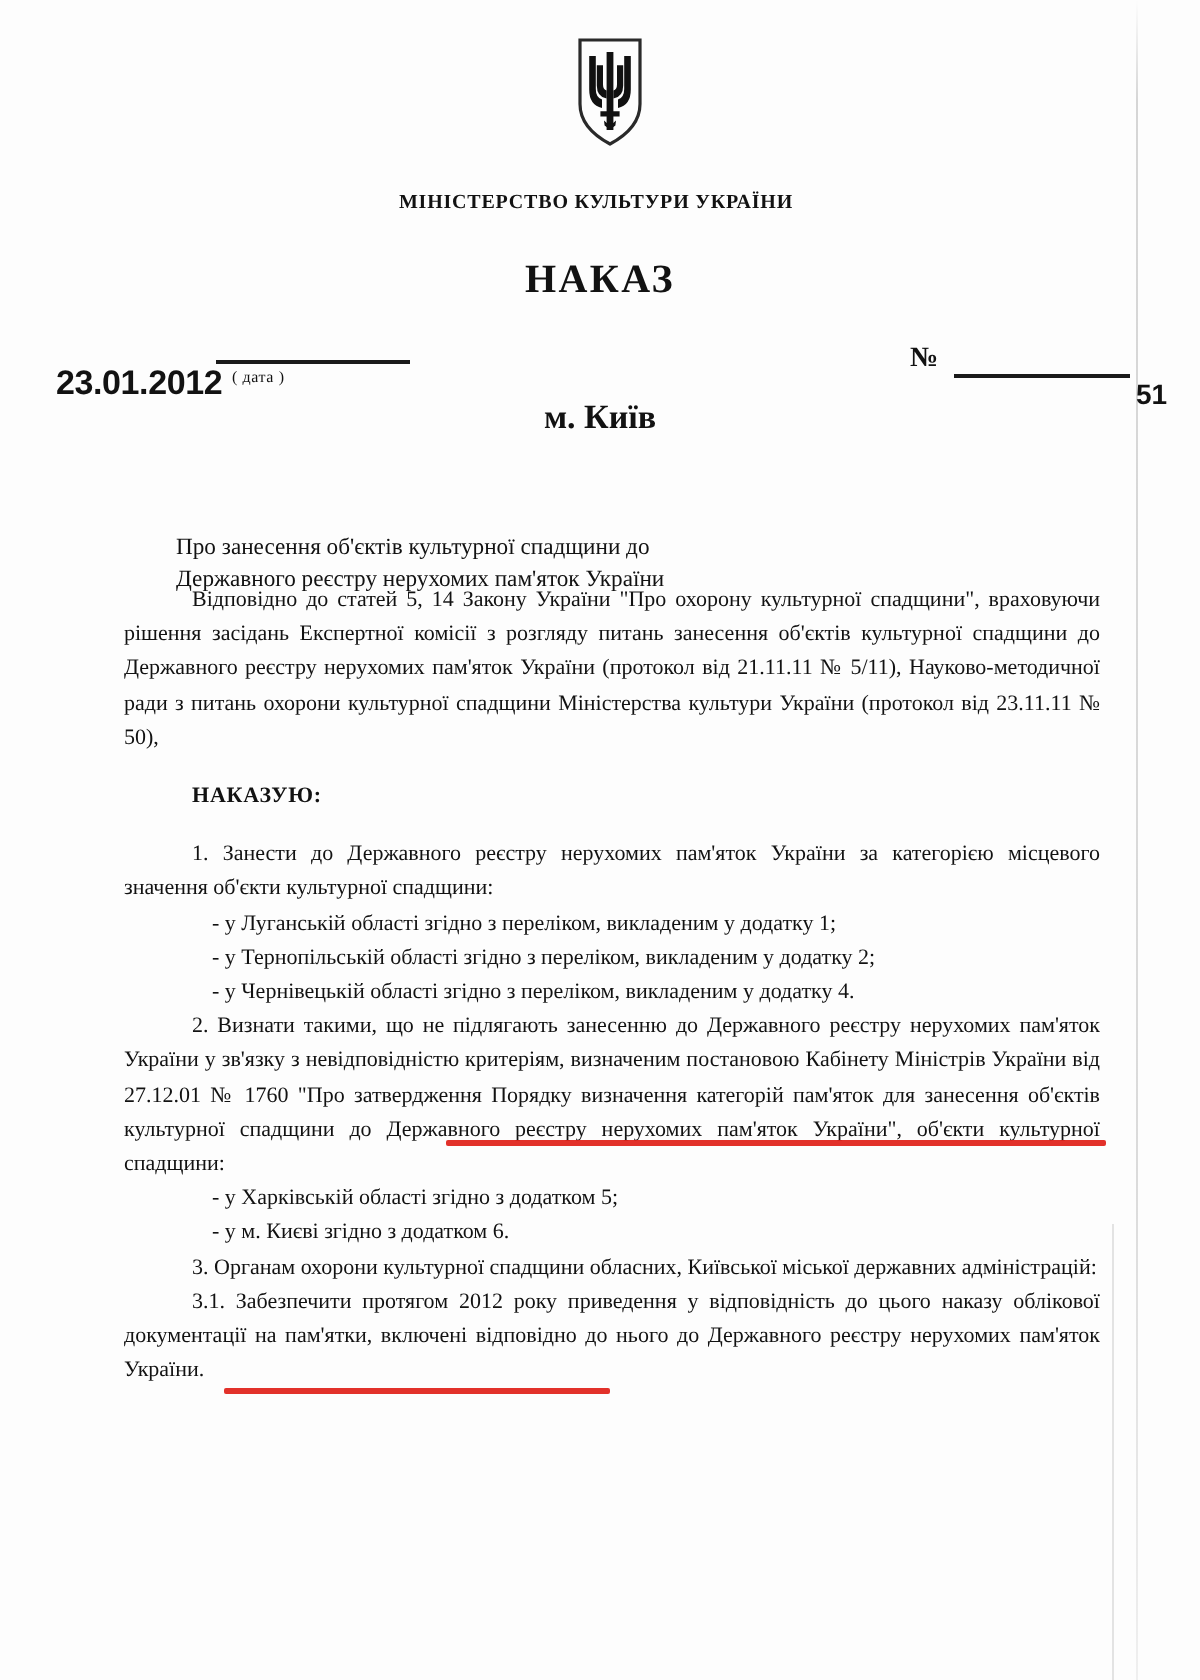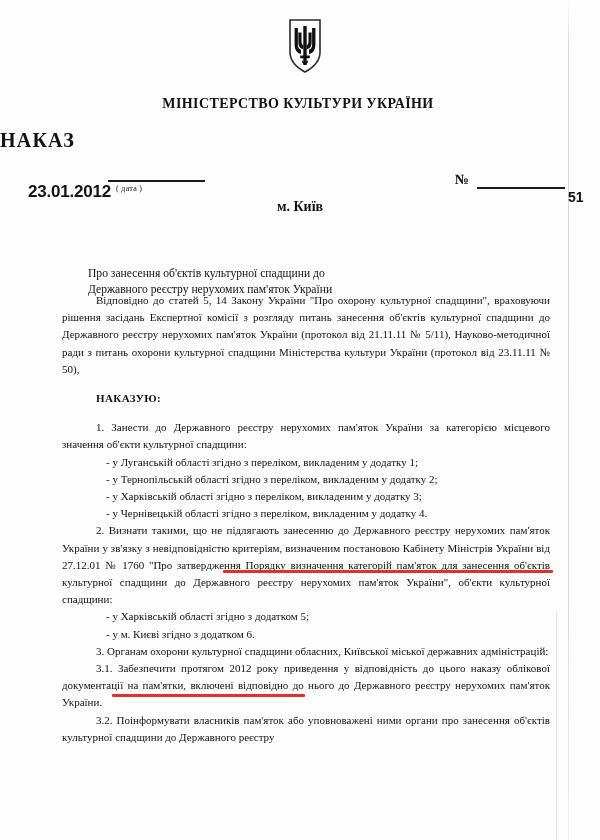--- a/index.html
+++ b/index.html
@@ -51,30 +51,31 @@
   }
   .emblem svg { display: block; width: 34px; height: 54px; }
 
   
   .ministry {
     position: absolute;
     left: 0;
     top: 96px;
     width: 596px;
     text-align: center;
-    font-size: 14px;
+    font-size: 10px;
     font-weight: bold;
     letter-spacing: 0.4px;
     font-family: "Liberation Serif", "DejaVu Serif", serif;
   }
   .order-word {
     position: absolute;
     left: 0;
     top: 129px;
     width: 600px;
+    text-align: center;
     font-size: 20px;
     font-weight: bold;
     letter-spacing: 1.2px;
   }
 
   
   .date-block {
     position: absolute;
     left: 28px;
     top: 178px;
@@ -105,21 +106,21 @@
     font-size: 8px;
     letter-spacing: 0.3px;
   }
 
   .city {
     position: absolute;
     left: 0;
     top: 199px;
     width: 600px;
     text-align: center;
-    font-size: 14px;
+    font-size: 17px;
     font-weight: bold;
   }
 
   .num-block {
     position: absolute;
     left: 455px;
     top: 170px;
     width: 140px;
     height: 40px;
   }
@@ -250,29 +251,27 @@
 
   <div class="body-text">
     <p>Відповідно до статей 5, 14 Закону України "Про охорону культурної спадщини", враховуючи рішення засідань Експертної комісії з розгляду питань занесення об'єктів культурної спадщини до Державного реєстру нерухомих пам'яток України (протокол від 21.11.11 № 5/11), Науково-методичної ради з питань охорони культурної спадщини Міністерства культури України (протокол від 23.11.11 № 50),</p>
     <div class="gap"></div>
     <p class="cmd">НАКАЗУЮ:</p>
     <div class="gap"></div>
     <p>1. Занести до Державного реєстру нерухомих пам'яток України за категорією місцевого значення об'єкти культурної спадщини:</p>
     <div class="sub-list">
       <div>- у Луганській області згідно з переліком, викладеним у додатку 1;</div>
       <div>- у Тернопільській області згідно з переліком, викладеним у додатку 2;</div>
-      <div>- у Харківській області згідно з переліком, викладеним у додатку 3;</div>
       <div>- у Чернівецькій області згідно з переліком, викладеним у додатку 4.</div>
     </div>
     <p>2. Визнати такими, що не підлягають занесенню до Державного реєстру нерухомих пам'яток України у зв'язку з невідповідністю критеріям, визначеним постановою Кабінету Міністрів України від 27.12.01 № 1760 "Про затвердження Порядку визначення категорій пам'яток для занесення об'єктів культурної спадщини до Державного реєстру нерухомих пам'яток України", об'єкти культурної спадщини:</p>
     <div class="sub-list">
       <div>- у Харківській області згідно з додатком 5;</div>
       <div>- у м. Києві згідно з додатком 6.</div>
     </div>
     <p>3. Органам охорони культурної спадщини обласних, Київської міської державних адміністрацій:</p>
     <p>3.1. Забезпечити протягом 2012 року приведення у відповідність до цього наказу облікової документації на пам'ятки, включені відповідно до нього до Державного реєстру нерухомих пам'яток України.</p>
-    <p>3.2. Поінформувати власників пам'яток або уповноважені ними органи про занесення об'єктів культурної спадщини до Державного реєстру</p>
   </div>
 
   <div class="marker" id="marker-1"></div>
   <div class="marker" id="marker-2"></div>
 
 </div>
 
 </body></html>

